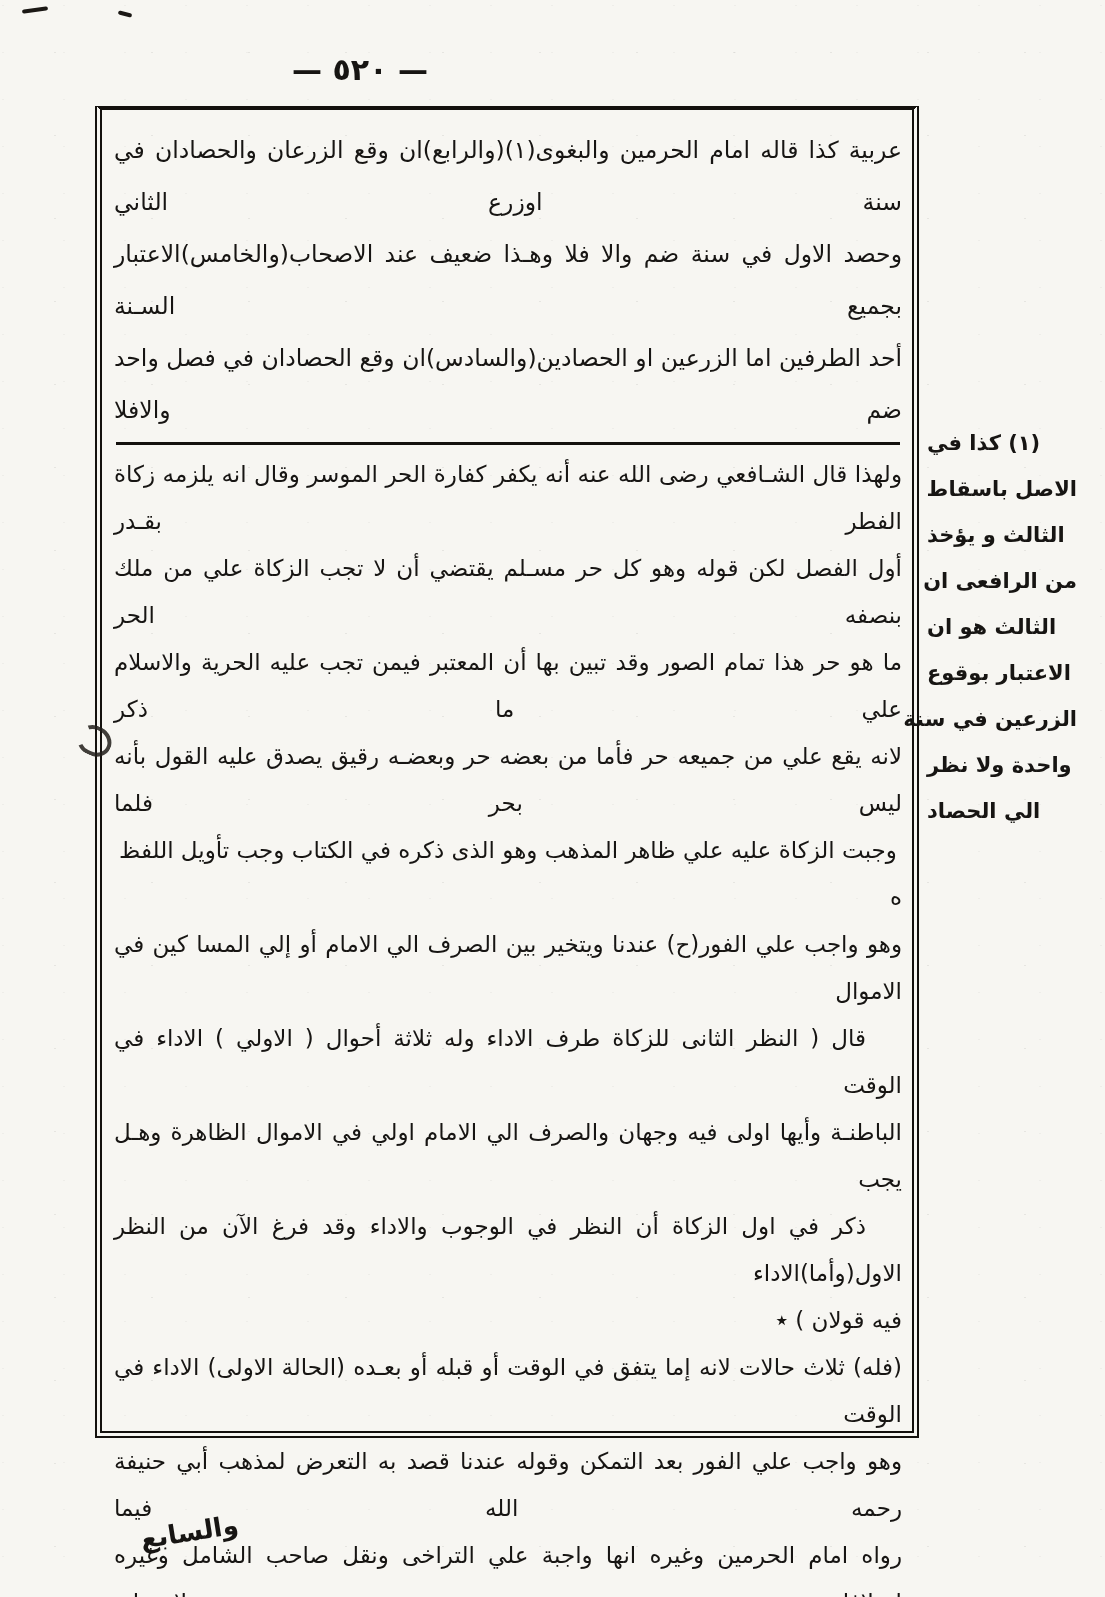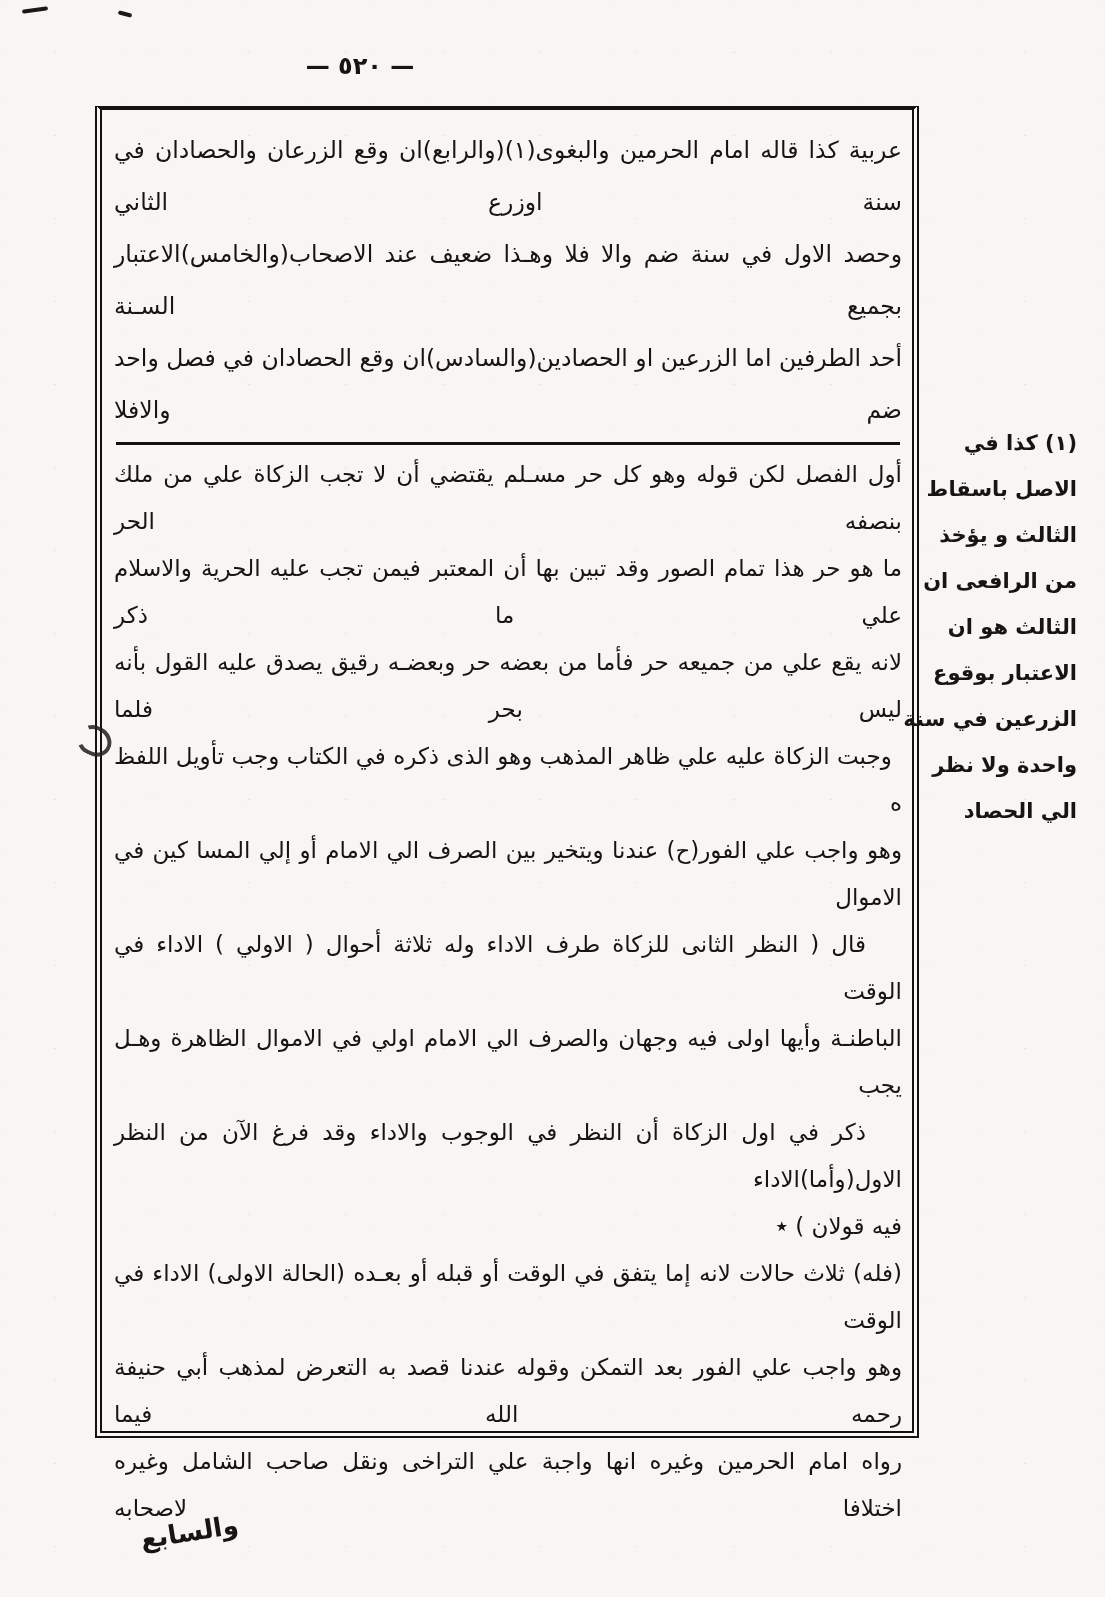--- a/index.html
+++ b/index.html
@@ -12,45 +12,45 @@
   }
   
   .page-noise{
     position:absolute;inset:0;pointer-events:none;
     background-image:radial-gradient(#00000012 1px,transparent 1px),radial-gradient(#00000009 1px,transparent 1px);
     background-size:97px 83px,61px 47px;
     background-position:7px 11px,33px 29px;
   }
   .page-number{
     position:absolute;top:52px;left:0;width:720px;text-align:center;
-    font-size:24px;font-weight:bold;letter-spacing:2px;direction:rtl;
+    font-size:30px;font-weight:bold;letter-spacing:2px;direction:rtl;
   }
   .frame{
     position:absolute;left:95px;top:106px;width:824px;height:1332px;
     box-sizing:border-box;
     border-top:4px solid #14110e;
     border-bottom:7px double #14110e;
     border-left:7px double #14110e;
     border-right:7px double #14110e;
     background:transparent;
     padding:14px 10px 0 12px;
   }
   .intro-block{font-size:23.5px;line-height:52px;}
   .rule{height:3px;background:#14110e;margin:6px 2px 4px 2px;}
   .body-block{font-size:23px;line-height:47px;margin-top:6px;}
   .ln{
     direction:rtl;text-align:justify;text-align-last:justify;
     white-space:normal;
   }
-  .ln.end{text-align:left;text-align-last:right;}
+  .ln.end{text-align:center;text-align-last:right;}
   .ln.para{text-indent:36px;}
   .margin-note{
     position:absolute;left:28px;top:420px;width:150px;
     font-size:21px;line-height:46px;font-weight:bold;
-    text-align:right;direction:rtl;
+    text-align:left;direction:rtl;
   }
   
   .margin-note{left:auto;right:28px;}
   .mn-line{white-space:nowrap;}
   .catchword{
     position:absolute;left:140px;bottom:50px;
     font-size:26px;font-weight:bold;
     transform:rotate(-9deg);
   }
   .ink-speck{
@@ -76,20 +76,21 @@
 
   <div class="intro-block">
     <div class="ln">عربية كذا قاله امام الحرمين والبغوى(١)(والرابع)ان وقع الزرعان والحصادان في سنة اوزرع الثاني</div>
     <div class="ln">وحصد الاول في سنة ضم والا فلا وهـذا ضعيف عند الاصحاب(والخامس)الاعتبار بجميع السـنة</div>
     <div class="ln">أحد الطرفين اما الزرعين او الحصادين(والسادس)ان وقع الحصادان في فصل واحد ضم والافلا</div>
   </div>
 
   <div class="rule"></div>
 
   <div class="body-block">
+    <div class="ln">ولهذا قال الشـافعي رضى الله عنه أنه يكفر كفارة الحر الموسر وقال انه يلزمه زكاة الفطر بقـدر</div>
     <div class="ln">أول الفصل لكن قوله وهو كل حر مسـلم يقتضي أن لا تجب الزكاة علي من ملك بنصفه الحر</div>
     <div class="ln">ما هو حر هذا تمام الصور وقد تبين بها أن المعتبر فيمن تجب عليه الحرية والاسلام علي ما ذكر</div>
     <div class="ln">لانه يقع علي من جميعه حر فأما من بعضه حر وبعضـه رقيق يصدق عليه القول بأنه ليس بحر فلما</div>
     <div class="ln end">وجبت الزكاة عليه علي ظاهر المذهب وهو الذى ذكره في الكتاب وجب تأويل اللفظ ه</div>
     <div class="ln">وهو واجب علي الفور(ح) عندنا ويتخير بين الصرف الي الامام أو إلي المسا كين في الاموال</div>
     <div class="ln para">قال ( النظر الثانى للزكاة طرف الاداء وله ثلاثة أحوال ( الاولي ) الاداء في الوقت</div>
     <div class="ln">الباطنـة وأيها اولى فيه وجهان والصرف الي الامام اولي في الاموال الظاهرة وهـل يجب</div>
     <div class="ln para">ذكر في اول الزكاة أن النظر في الوجوب والاداء وقد فرغ الآن من النظر الاول(وأما)الاداء</div>
     <div class="ln end">فيه قولان ) ٭</div>
     <div class="ln">(فله) ثلاث حالات لانه إما يتفق في الوقت أو قبله أو بعـده (الحالة الاولى) الاداء في الوقت</div>

